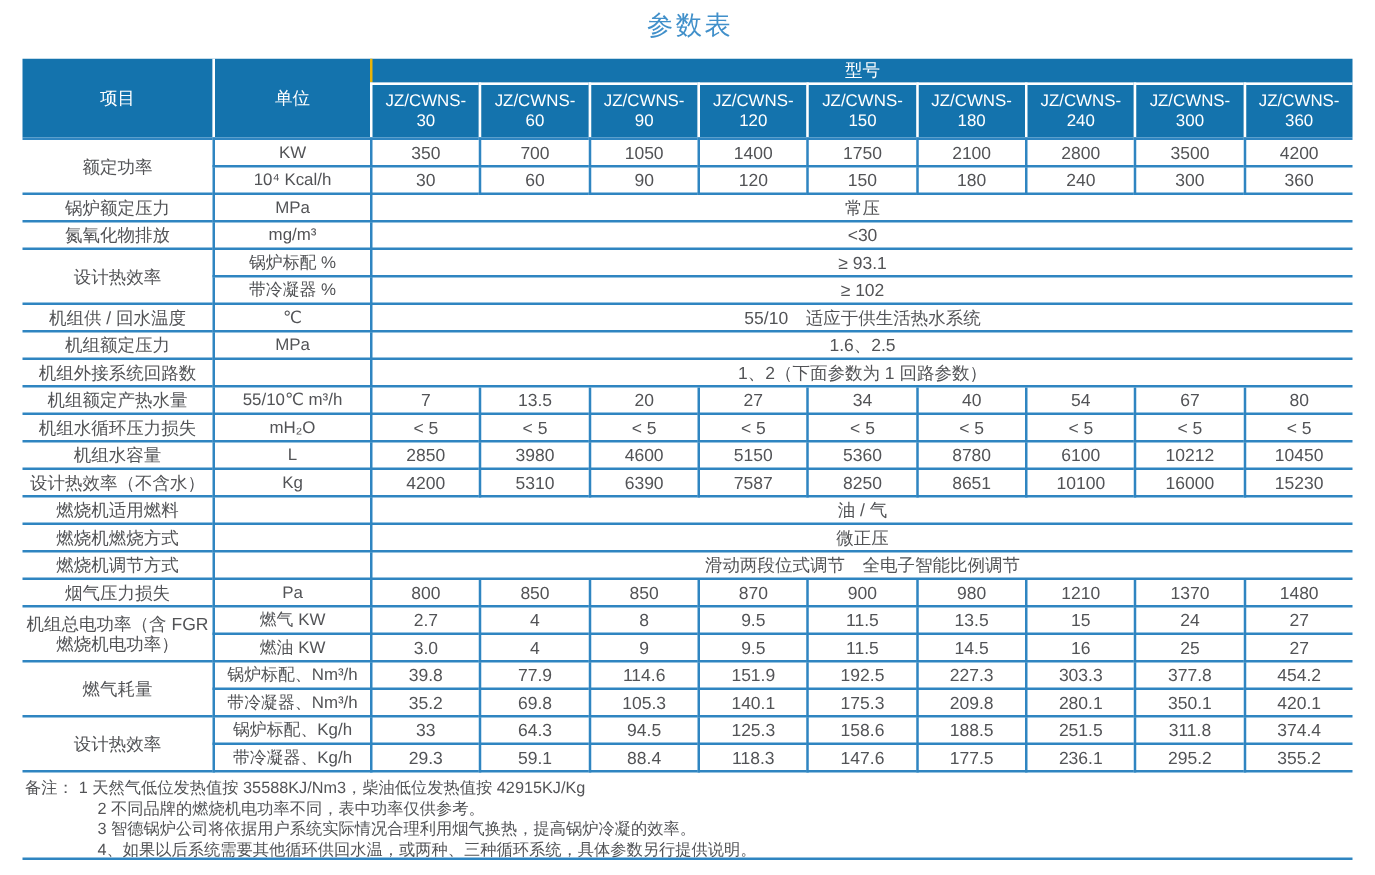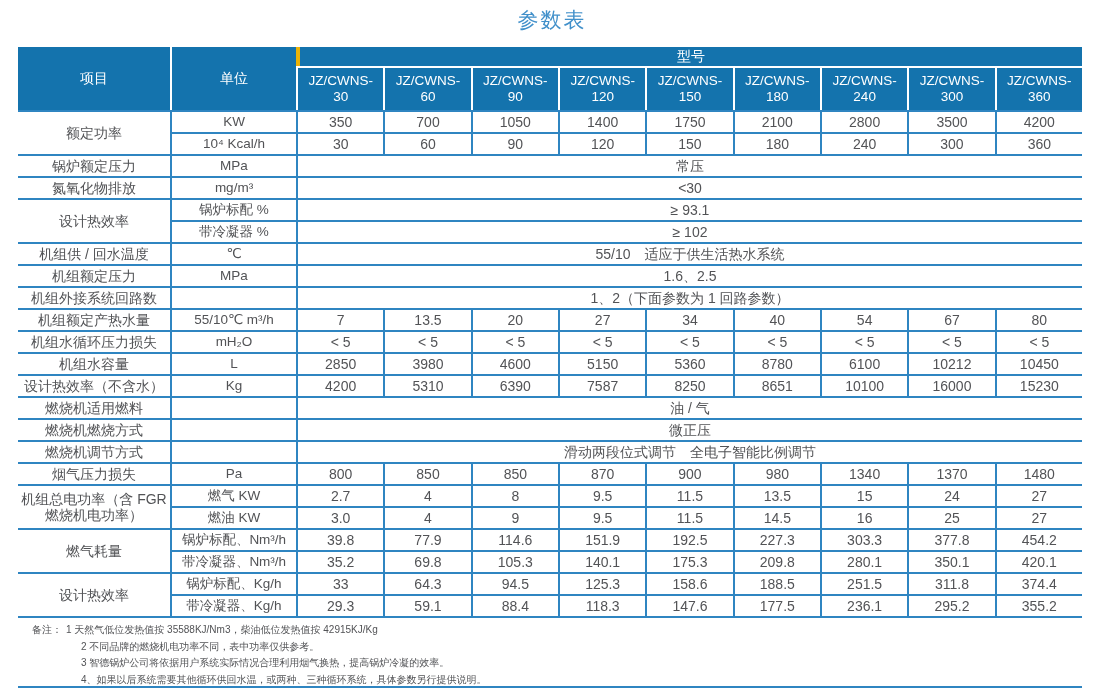--- a/index.html
+++ b/index.html
@@ -24,38 +24,38 @@
     font-size:14px;
   }
   col.col-item{width:152px;}
   col.col-unit{width:126px;}
   thead th{
     background:var(--header-bg);color:var(--header-text);
     font-weight:400;padding:0;font-size:14px;
   }
   th.corner-th{border:none;}
   th.unit-th{border-left:2px solid #fff;}
-  th.group-th{border-left:4px solid #eab308;height:19px;}
+  th.group-th{border-left:2px solid #eab308;height:19px;}
   th.model-th{
     border-left:2px solid #fff;border-top:2px solid #fff;
     height:42px;line-height:16px;font-size:13.5px;
   }
   tbody td{
     height:20px;padding:0;text-align:center;vertical-align:middle;
     border-bottom:2px solid var(--border);
     line-height:1.15;white-space:nowrap;overflow:hidden;
   }
   tbody tr:first-child td{border-top:2px solid var(--border);}
   td.item-cell{white-space:normal;line-height:16px;}
   td.unit-cell{border-left:2px solid var(--border);font-size:13.5px;}
   td.value-cell{border-left:2px solid var(--border);}
   td.span-cell{border-left:2px solid var(--border);}
   .notes{
-    position:absolute;left:32px;top:622px;width:1062px;
-    font-size:10px;line-height:16.5px;color:var(--body-text);
+    position:absolute;left:20px;top:622px;width:1062px;
+    font-size:13px;line-height:16.5px;color:var(--body-text);
   }
   .notes-row{display:flex;align-items:flex-start;}
   .notes-label{flex:0 0 auto;padding-right:4px;}
   .notes-lines{flex:1 1 auto;}
   .notes-lines .note-line:nth-child(n+2){padding-left:15px;}
   .bottom-rule{
     position:absolute;left:18px;top:686px;width:1064px;height:2px;
     background:var(--border);
   }
 </style>
@@ -252,21 +252,21 @@
       </tr>
       <tr>
         <td class="item-cell">烟气压力损失</td>
         <td class="unit-cell">Pa</td>
         <td class="value-cell">800</td>
         <td class="value-cell">850</td>
         <td class="value-cell">850</td>
         <td class="value-cell">870</td>
         <td class="value-cell">900</td>
         <td class="value-cell">980</td>
-        <td class="value-cell">1340</td>
+        <td class="value-cell">1210</td>
         <td class="value-cell">1370</td>
         <td class="value-cell">1480</td>
       </tr>
       <tr>
         <td class="item-cell" rowspan="2">机组总电功率（含 FGR 燃烧机电功率）</td>
         <td class="unit-cell">燃气 KW</td>
         <td class="value-cell">2.7</td>
         <td class="value-cell">4</td>
         <td class="value-cell">8</td>
         <td class="value-cell">9.5</td>

